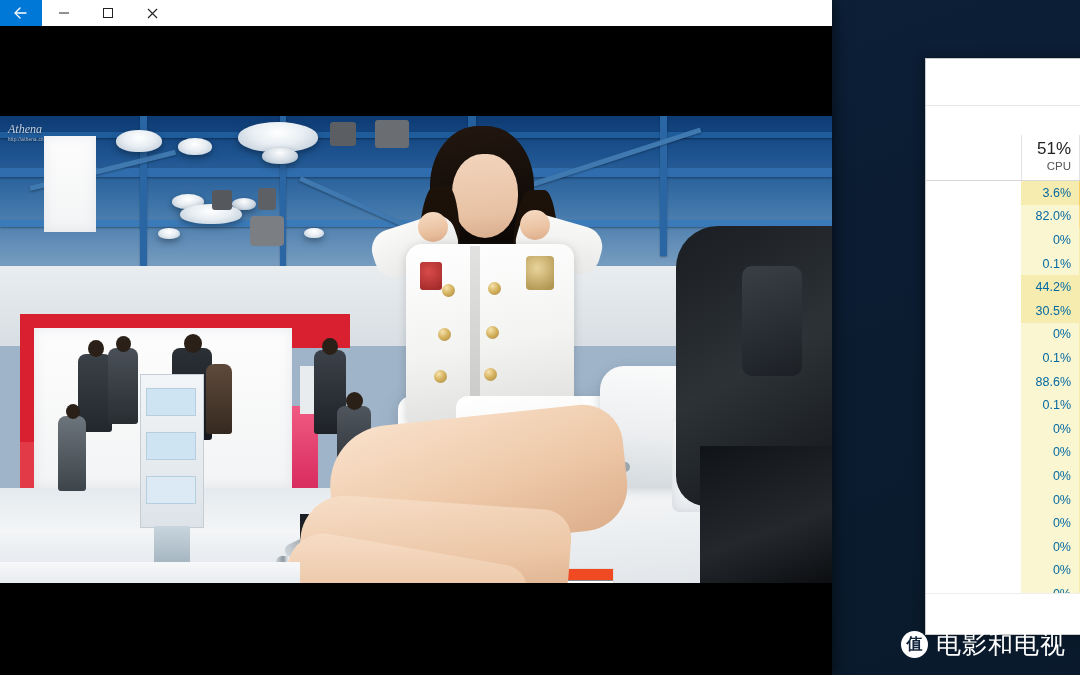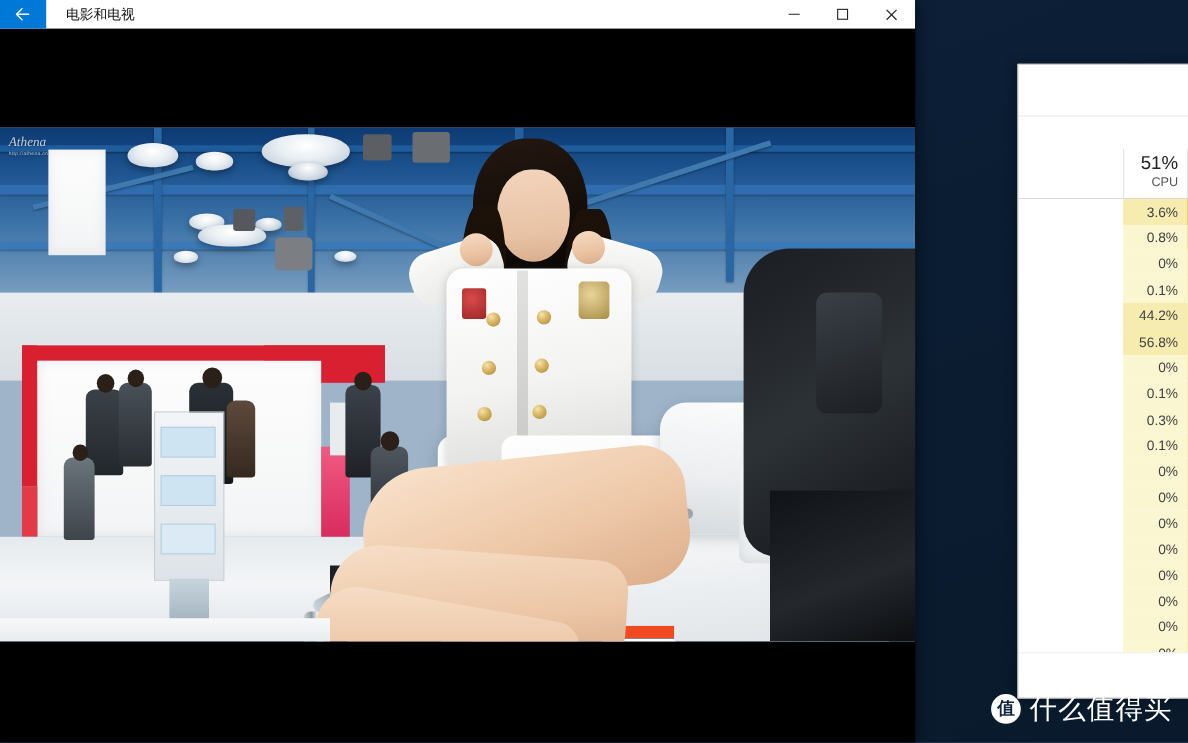--- a/index.html
+++ b/index.html
@@ -104,21 +104,21 @@
     height: 23.6px;
     align-items: stretch;
   }
   .cell {
     box-sizing: border-box;
     display: flex;
     align-items: center;
     justify-content: flex-end;
     padding: 0 8px 0 4px;
     font-size: 12.5px;
-    color: #404040;
+    color: #0369a1;
     white-space: nowrap;
     overflow: hidden;
   }
   .cell.name {
     justify-content: flex-start;
     padding-left: 8px;
     background: #ffffff;
   }
 
   
@@ -413,56 +413,56 @@
         <div class="th col-mem"></div>
       </div>
     <div class="tm-list" id="tm-list">
         <div class="row">
           <div class="cell name col-name"></div>
           <div class="cell col-cpu" style="background: rgb(247, 236, 176);">3.6%</div>
           <div class="cell col-mem" style="background: rgb(251, 206, 98);">239.9 MB</div>
         </div>
         <div class="row">
           <div class="cell name col-name"></div>
-          <div class="cell col-cpu" style="background: rgb(251, 246, 210);">0.8%</div>
+          <div class="cell col-cpu" style="background: rgb(251, 246, 210);">82.0%</div>
           <div class="cell col-mem" style="background: rgb(250, 223, 143);">106.7 MB</div>
         </div>
         <div class="row">
           <div class="cell name col-name"></div>
           <div class="cell col-cpu" style="background: rgb(251, 246, 210);">0%</div>
           <div class="cell col-mem" style="background: rgb(247, 236, 176);">54.8 MB</div>
         </div>
         <div class="row">
           <div class="cell name col-name"></div>
           <div class="cell col-cpu" style="background: rgb(251, 246, 210);">0.1%</div>
           <div class="cell col-mem" style="background: rgb(247, 236, 176);">42.7 MB</div>
         </div>
         <div class="row">
           <div class="cell name col-name"></div>
           <div class="cell col-cpu" style="background: rgb(247, 236, 176);">44.2%</div>
           <div class="cell col-mem" style="background: rgb(247, 236, 176);">21.8 MB</div>
         </div>
         <div class="row">
           <div class="cell name col-name"></div>
-          <div class="cell col-cpu" style="background: rgb(247, 236, 176);">56.8%</div>
+          <div class="cell col-cpu" style="background: rgb(247, 236, 176);">30.5%</div>
           <div class="cell col-mem" style="background: rgb(247, 236, 176);">21.1 MB</div>
         </div>
         <div class="row">
           <div class="cell name col-name"></div>
           <div class="cell col-cpu" style="background: rgb(251, 246, 210);">0%</div>
           <div class="cell col-mem" style="background: rgb(247, 236, 176);">13.5 MB</div>
         </div>
         <div class="row">
           <div class="cell name col-name"></div>
           <div class="cell col-cpu" style="background: rgb(251, 246, 210);">0.1%</div>
           <div class="cell col-mem" style="background: rgb(247, 236, 176);">12.7 MB</div>
         </div>
         <div class="row">
           <div class="cell name col-name"></div>
-          <div class="cell col-cpu" style="background: rgb(251, 246, 210);">0.3%</div>
+          <div class="cell col-cpu" style="background: rgb(251, 246, 210);">88.6%</div>
           <div class="cell col-mem" style="background: rgb(247, 236, 176);">11.4 MB</div>
         </div>
         <div class="row">
           <div class="cell name col-name"></div>
           <div class="cell col-cpu" style="background: rgb(251, 246, 210);">0.1%</div>
           <div class="cell col-mem" style="background: rgb(247, 236, 176);">10.8 MB</div>
         </div>
         <div class="row">
           <div class="cell name col-name"></div>
           <div class="cell col-cpu" style="background: rgb(251, 246, 210);">0%</div>
@@ -512,21 +512,20 @@
 
   <div class="movie">
 
     <div class="mv-title">
       <div class="mv-back">
         <svg width="16" height="14" viewBox="0 0 16 14">
           <path d="M7 2 L2 7 L7 12" fill="none" stroke="#ffffff" stroke-width="1.3" stroke-linecap="round" stroke-linejoin="round"></path>
           <line x1="2.4" y1="7" x2="13" y2="7" stroke="#ffffff" stroke-width="1.3" stroke-linecap="round"></line>
         </svg>
       </div>
-      <div class="mv-titletext">电影和电视</div>
       <div class="mv-ctrls">
         <div class="mv-ctrl">
           <svg width="12" height="12" viewBox="0 0 12 12">
               <line x1="1" y1="6" x2="11" y2="6" stroke="#222" stroke-width="1"></line>
             </svg>
         </div>
         <div class="mv-ctrl">
           <svg width="12" height="12" viewBox="0 0 12 12">
               <rect x="1.5" y="1.5" width="9" height="9" fill="none" stroke="#222" stroke-width="1"></rect>
             </svg>
@@ -661,16 +660,16 @@
           <div>Athena</div>
           <div class="sub">http://athena.cn</div>
         </div>
 
       </div>
     </div>
   </div>
 
   <div class="smzdm">
     <div class="smzdm-logo">值</div>
-    <div class="smzdm-text">什么值得买</div>
+    <div class="smzdm-text">电影和电视</div>
   </div>
 
 </div>
 
 </body></html>

